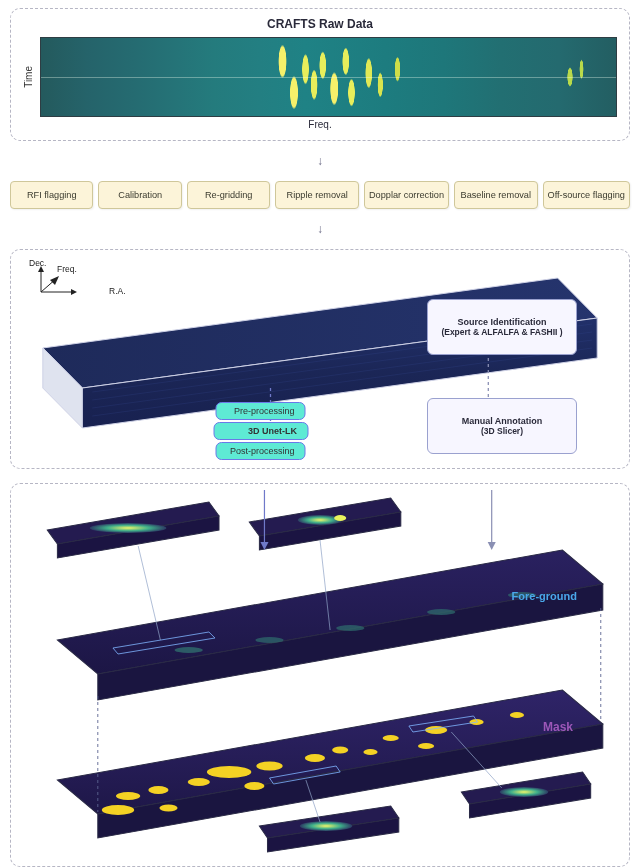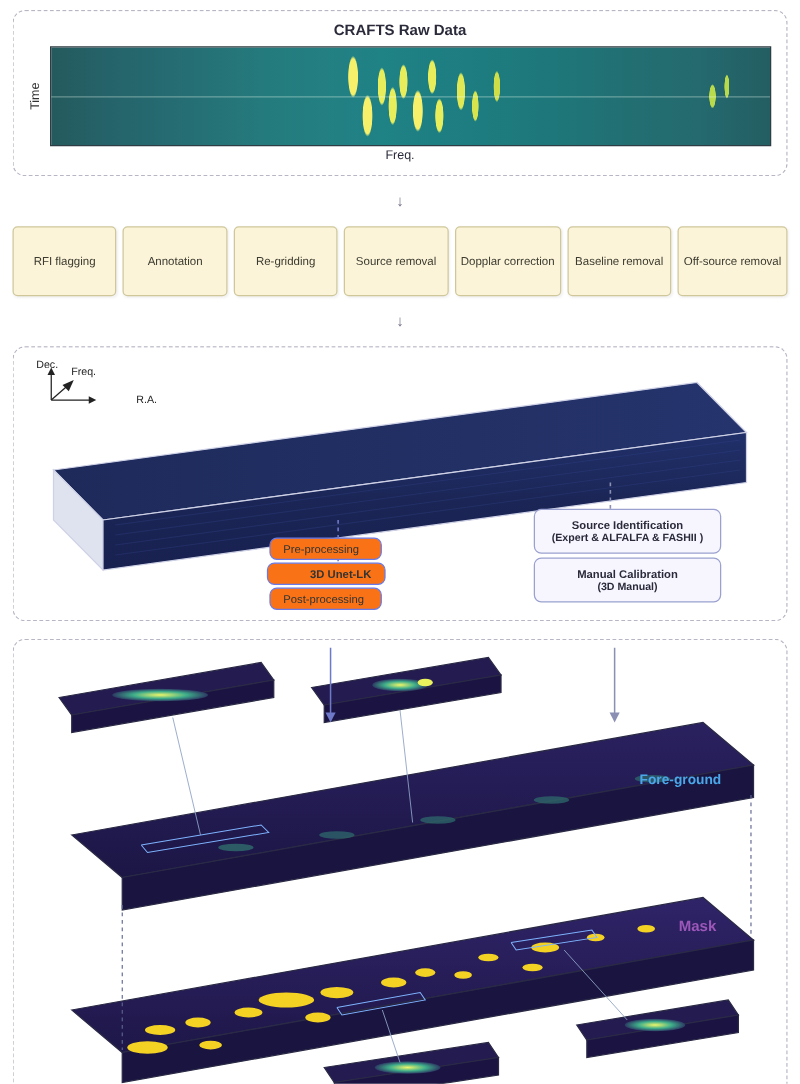--- a/index.html
+++ b/index.html
@@ -71,21 +71,21 @@
   
   .arrow { text-align: center; font-size: 12px; color: #6f6f89; line-height: 1; }
 
   
   .steps { display: flex; gap: 5px; }
   .step {
     flex: 1;
     background: #fcf4d9;
     border: 1px solid #cfc79a;
     border-radius: 4px;
-    padding: 22px 4px;
+    padding: 8px 4px;
     text-align: center;
     font-size: 9.2px;
     color: #3b3b2f;
     white-space: nowrap;
     box-shadow: 1px 1px 2px rgba(0,0,0,0.06);
   }
 
   
   .cube-area { position: relative; height: 200px; }
   .axes3d {
@@ -96,78 +96,79 @@
 
   .cube-svg { position:absolute; left:0; top:0; width:100%; height:100%; }
 
   .node-stack {
     position: absolute; left: 40%; bottom: -2px; transform: translateX(-50%);
     display:flex; flex-direction:column; align-items:center; gap:2px;
   }
   .node {
     border: 1.5px solid #6a79e8;
     border-radius: 6px;
-    background:#f97316;
+    background:#5eead4;
     padding: 3px 10px;
     font-size: 9px;
     color:#333;
-    text-align:left;
+    text-align:right;
     min-width: 90px;
   }
   .node.main { font-weight:700;padding-left:34px; }
 
   .side-stack {
     position: absolute; right: 40px; bottom: 4px;
     display:flex; flex-direction:column; gap:3px;
   }
   .side-node {
     border: 1.5px solid #9aa1cf;
     border-radius: 6px;
     background:#f7f6ff;
-    padding: 7px 10px;
+    padding: 17px 10px;
     font-size: 9px;
     text-align:center;
     min-width: 150px;
+    margin-top: 40px;
   }
   .side-node .strong { font-weight:700; }
   .side-node .paren { font-size:8.5px;font-weight:bold; }
 
   
   .results-panel { padding:6px 6px 6px 6px; }
   .results-area { position:relative; height:370px; }
   .results-svg { width:100%; height:100%; }
 
   .fg-label { position:absolute; right:46px; top:100px; color:#4aa7ea; font-size:11px; font-weight:600; }
-  .mask-label{ position:absolute; right:50px; top:216px; color:#9c57b8; font-size:12px; font-weight:600;text-align:center; }
+  .mask-label{ position:absolute; right:50px; top:230px; color:#9c57b8; font-size:12px; font-weight:600;text-align:center; }
 
 </style>
 </head>
 <body>
 
 <div class="wrap">
 
   <div class="panel">
     <div class="panel-title">CRAFTS Raw Data</div>
     <div class="spec-row">
       <div class="ylabel">Time</div>
       <div class="spec"></div>
     </div>
     <div class="xlabel">Freq.</div>
   </div>
 
   <div class="arrow">↓</div>
 
   <div class="steps">
     <div class="step">RFI flagging</div>
-    <div class="step">Annotation</div>
+    <div class="step">Calibration</div>
     <div class="step">Re-gridding</div>
-    <div class="step">Source removal</div>
+    <div class="step">Ripple removal</div>
     <div class="step">Dopplar correction</div>
     <div class="step">Baseline removal</div>
-    <div class="step">Off-source removal</div>
+    <div class="step">Off-source flagging</div>
   </div>
 
   <div class="arrow">↓</div>
 
   <div class="panel">
     <div class="cube-area">
       <div class="axes3d">
         <svg width="50" height="40">
           <line x1="10" y1="30" x2="10" y2="6" stroke="#222"></line>
           <polygon points="10,4 7,10 13,10" fill="#222"></polygon>
@@ -216,22 +217,22 @@
         <div class="node main">3D Unet-LK</div>
         <div class="node">Post-processing</div>
       </div>
 
       <div class="side-stack">
         <div class="side-node">
           <div class="strong">Source Identification</div>
           <div class="paren">(Expert &amp; ALFALFA &amp; FASHII )</div>
         </div>
         <div class="side-node">
-          <div class="strong">Manual Calibration</div>
-          <div class="paren">(3D Manual)</div>
+          <div class="strong">Manual Annotation</div>
+          <div class="paren">(3D Slicer)</div>
         </div>
       </div>
     </div>
   </div>
 
   <div class="panel results-panel">
     <div class="results-area">
       <div class="fg-label">Fore-ground</div>
       <div class="mask-label">Mask</div>
       <svg class="results-svg" viewBox="0 0 600 370" preserveAspectRatio="none">

